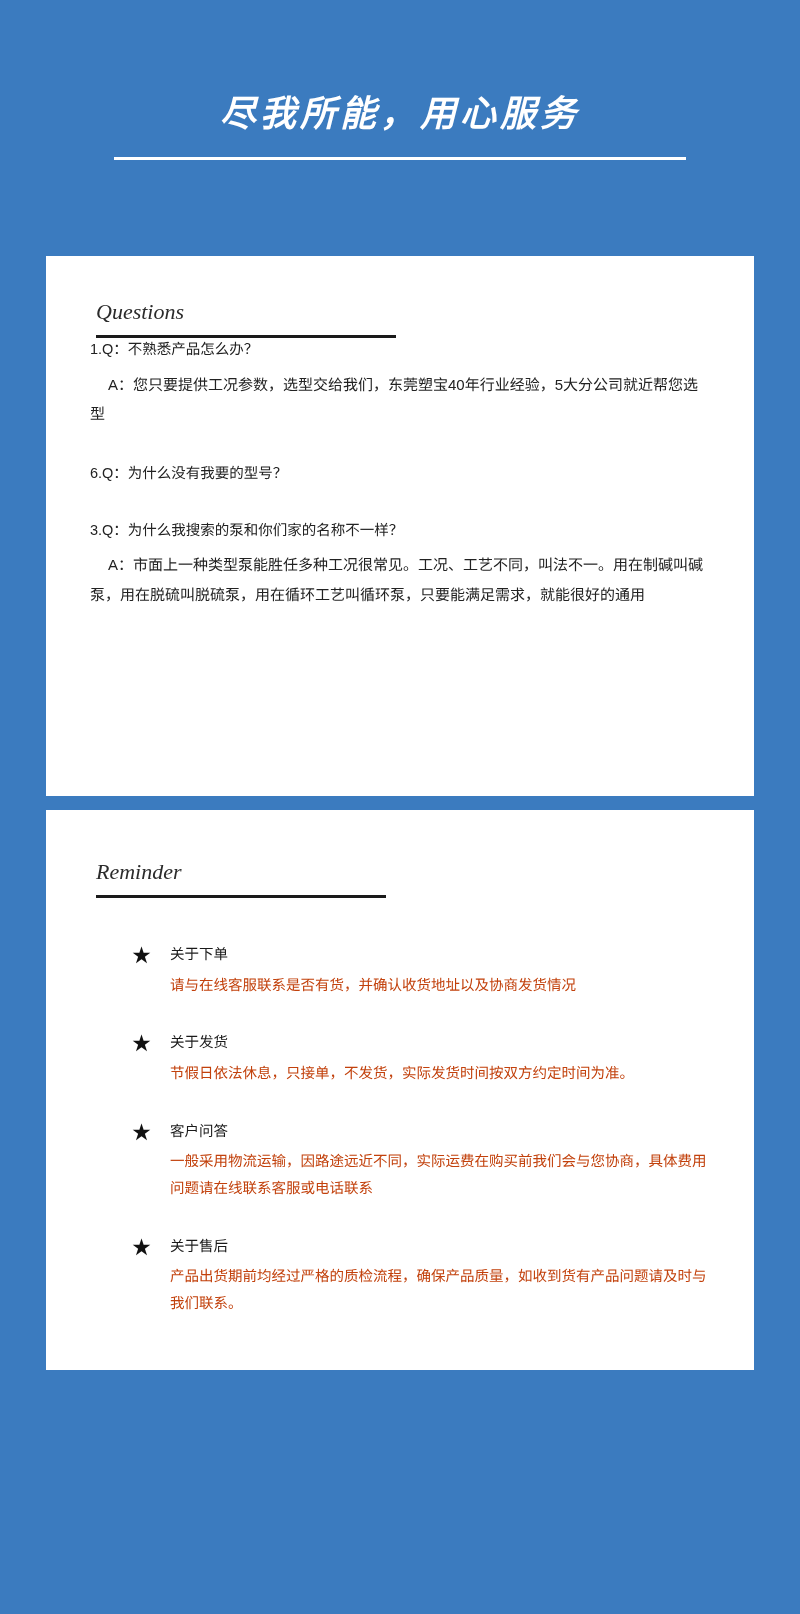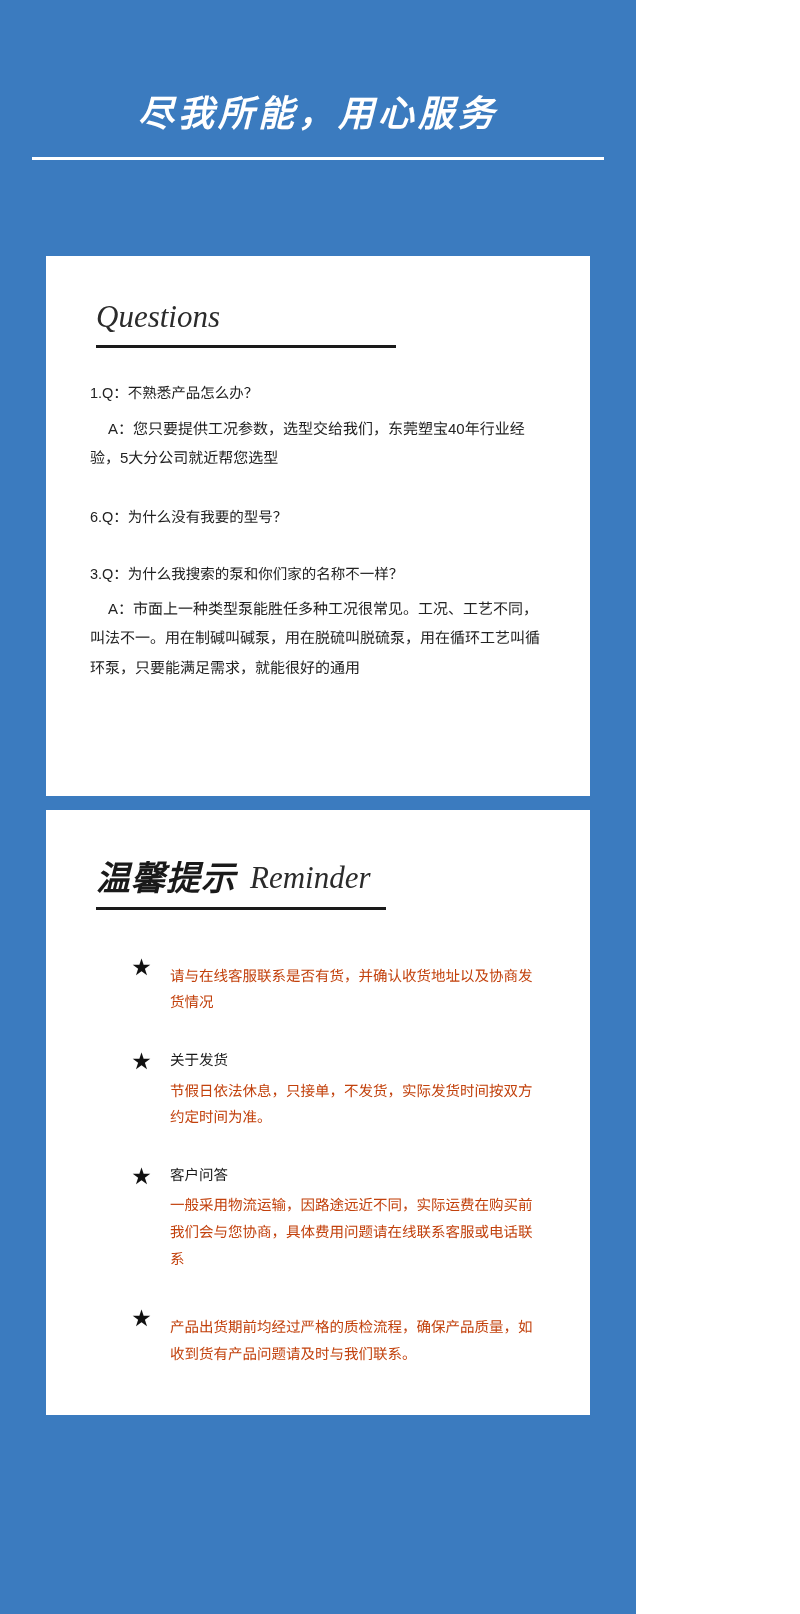--- a/index.html
+++ b/index.html
@@ -7,21 +7,21 @@
     padding: 0;
   }
   body {
     width: 800px;
     height: 1614px;
     background: #ffffff;
     font-family: "Liberation Sans", sans-serif;
   }
   .page {
     position: relative;
-    width: 636px;
+    width: 800px;
     height: 1614px;
     background: #3b7bbf;
     box-sizing: border-box;
     padding: 0;
     overflow: hidden;
   }
   
   .banner {
     padding-top: 92px;
     text-align: center;
@@ -67,39 +67,38 @@
   .sec-cn {
     font-size: 34px;
     font-weight: bold;
     font-style: italic;
     color: #1a1a1a;
     letter-spacing: 1px;
     font-family: "DejaVu Sans", sans-serif;
     line-height: 1.1;
   }
   .sec-en {
-    font-size: 31px;
+    font-size: 22px;
     font-style: italic;
     color: #2b2b2b;
     font-family: "Liberation Serif", serif;
     line-height: 1.1;
     padding-bottom: 2px;
   }
   .sec-underline {
     height: 3px;
     background: #1a1a1a;
     margin-top: 9px;
     margin-left: 6px;
   }
   .uline-q { width: 300px; }
   .uline-r { width: 290px; }
 
   
   .qa-list {
-    margin-top: 34px;
   }
   .qa-item {
     margin-bottom: 34px;
   }
   .qa-item:last-child { margin-bottom: 0; }
   .qa-q {
     font-size: 14.5px;
     color: #222222;
     line-height: 1.55;
   }
@@ -169,49 +168,50 @@
       </div>
       <div class="qa-item">
         <div class="qa-q">3.Q：为什么我搜索的泵和你们家的名称不一样？</div>
         <div class="qa-a">A：市面上一种类型泵能胜任多种工况很常见。工况、工艺不同，叫法不一。用在制碱叫碱泵，用在脱硫叫脱硫泵，用在循环工艺叫循环泵，只要能满足需求，就能很好的通用</div>
       </div>
     </div>
   </div>
 
   <div class="card card-reminder">
     <div class="sec-head">
-      <span class="sec-cn">温馨提示</span>
       <span class="sec-en">Reminder</span>
     </div>
     <div class="sec-underline uline-r"></div>
 
     <div class="rem-list">
       <div class="rem-item">
         <span class="rem-star">★</span>
         <div class="rem-body">
+          <div class="rem-title">关于下单</div>
           <div class="rem-text">请与在线客服联系是否有货，并确认收货地址以及协商发货情况</div>
         </div>
       </div>
       <div class="rem-item">
         <span class="rem-star">★</span>
         <div class="rem-body">
           <div class="rem-title">关于发货</div>
           <div class="rem-text">节假日依法休息，只接单，不发货，实际发货时间按双方约定时间为准。</div>
         </div>
       </div>
       <div class="rem-item">
         <span class="rem-star">★</span>
         <div class="rem-body">
           <div class="rem-title">客户问答</div>
           <div class="rem-text">一般采用物流运输，因路途远近不同，实际运费在购买前我们会与您协商，具体费用问题请在线联系客服或电话联系</div>
         </div>
       </div>
       <div class="rem-item">
         <span class="rem-star">★</span>
         <div class="rem-body">
+          <div class="rem-title">关于售后</div>
           <div class="rem-text">产品出货期前均经过严格的质检流程，确保产品质量，如收到货有产品问题请及时与我们联系。</div>
         </div>
       </div>
     </div>
   </div>
 
   <div class="spacer-bottom"></div>
 </div>
 
 </body></html>

